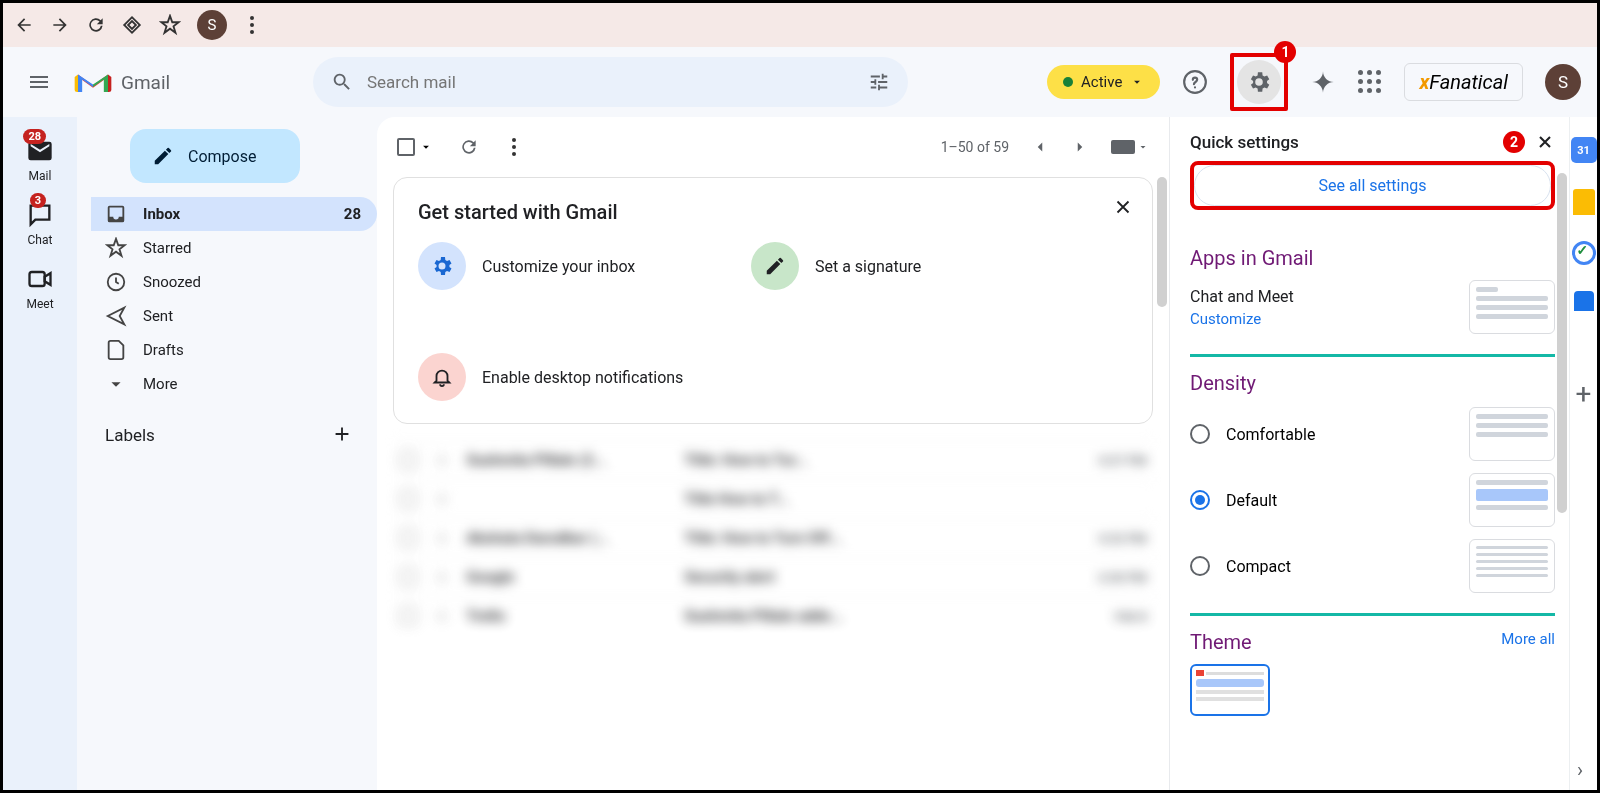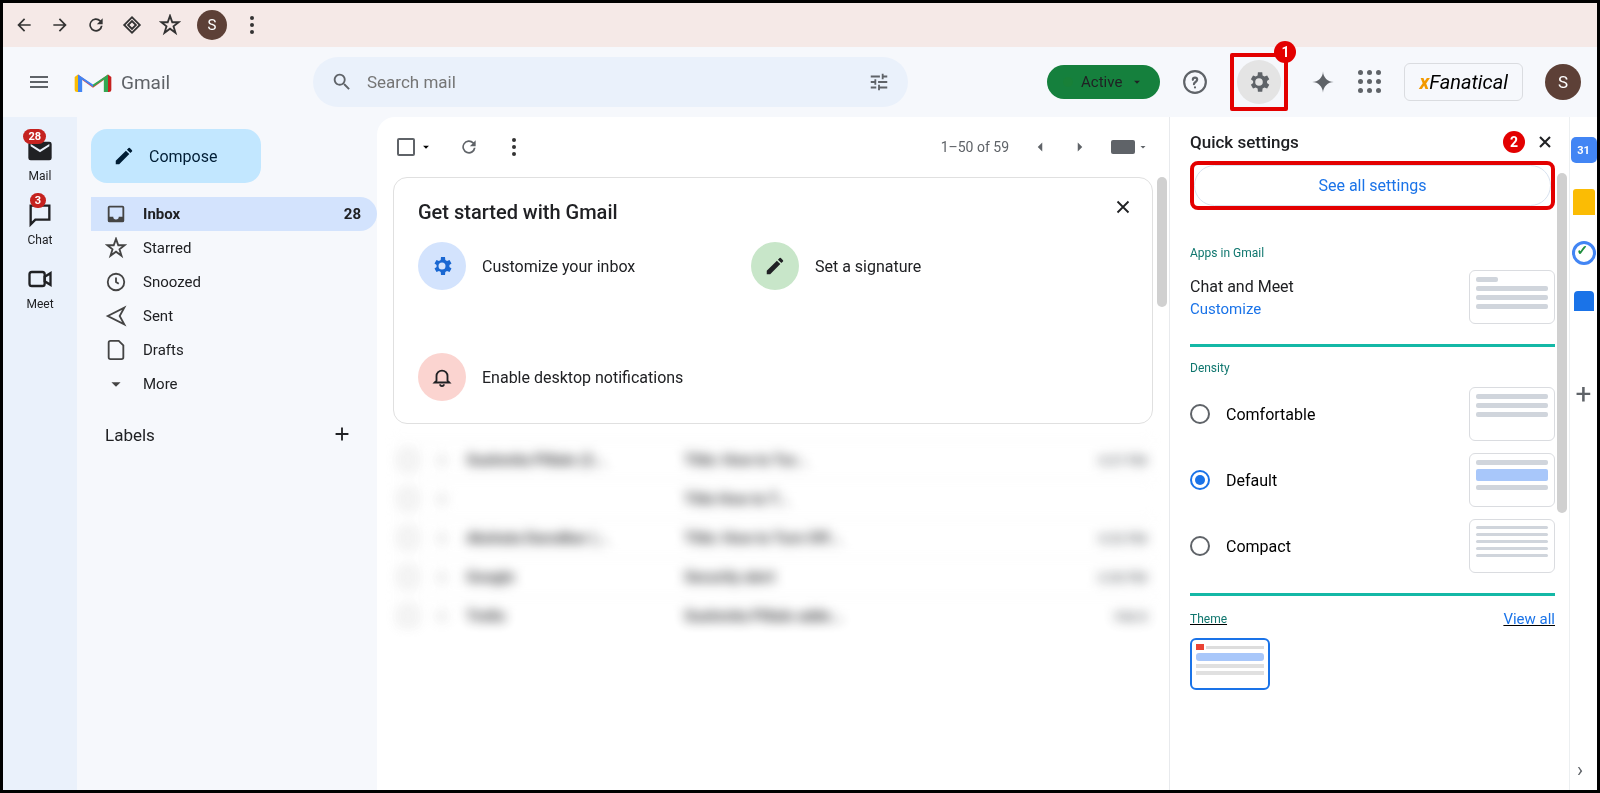--- a/index.html
+++ b/index.html
@@ -19,21 +19,21 @@
 
 .gmail-header { height: 70px; background: #f6f8fc; display: flex; align-items: center; padding: 0 12px; gap: 10px; position: relative;}
 .hamburger { width: 48px; height: 48px; display: flex; align-items: center; justify-content: center; color: #5f6368; cursor:pointer;}
 .hamburger svg{width:24px;height:24px;}
 .logo-area { display: flex; align-items: center; gap: 8px; width: 230px;}
 .gmail-m {width:40px;height:30px;}
 .gmail-text { font-size: 19px; color: #5f6368; font-weight: 400; }
 .search-box { flex: 1; max-width: 595px; height: 50px; background: #eaf1fb; border-radius: 25px; display: flex; align-items: center; padding: 0 18px; gap: 14px; }
 .search-box input { flex: 1; border: none; background: transparent; outline: none; font-size: 17px; color: #5f6368; }
 .header-right { position:absolute; right:16px; display: flex; align-items: center; gap: 22px; }
-.active-chip { background: #15803d; border-radius: 20px; padding: 8px 16px; display: flex; align-items: center; gap: 8px; color:#202124; font-size:15px;}
+.active-chip { background: #fde047; border-radius: 20px; padding: 8px 16px; display: flex; align-items: center; gap: 8px; color:#202124; font-size:15px;}
 .green-dot { width:10px;height:10px;border-radius:50%;background:#188038;}
 .hdr-icon { width:26px;height:26px; color:#5f6368; display:flex;align-items:center;justify-content:center; cursor:pointer;}
 .gear-box { width:58px;height:58px; border:4px solid #e30000; display:flex;align-items:center;justify-content:center; position:relative; border-radius:2px;}
 .gear-circle{width:44px;height:44px;border-radius:50%;background:#e4e4e4;display:flex;align-items:center;justify-content:center;}
 .callout-badge{position:absolute;width:22px;height:22px;border-radius:50%;background:#e30000;color:#fff;font-weight:700;display:flex;align-items:center;justify-content:center;font-size:14px;}
 .gear-badge{top:-16px;right:-12px;}
 .apps-grid{width:24px;height:24px;display:grid;grid-template-columns:repeat(3,1fr);gap:3px;}
 .apps-grid span{width:5px;height:5px;border-radius:50%;background:#5f6368;}
 .xfan { border:1px solid #dadce0; border-radius:6px; padding:6px 14px; font-size:20px; font-style:italic; font-family: Georgia, serif;}
 .xfan .x{color:#f29900;font-weight:700;}
@@ -44,21 +44,21 @@
 
 
 .rail { width: 74px; background:#eaf1fb; display:flex;flex-direction:column;align-items:center;gap:18px;padding-top:20px;}
 .rail-item{display:flex;flex-direction:column;align-items:center;gap:4px;position:relative;color:#202124;cursor:pointer;}
 .rail-item .ico{width:28px;height:28px;color:#202124;}
 .rail-item .lbl{font-size:12px;}
 .rail-badge{position:absolute;top:-8px;right:8px;background:#c5221f;color:#fff;font-size:11px;font-weight:700;border-radius:9px;padding:1px 5px;}
 
 
 .sidebar{width:300px;padding:12px 0 0 14px;}
-.compose-btn{background:#c2e7ff;border-radius:16px;padding:16px 22px;display:flex;align-items:center;gap:14px;font-size:16px;color:#001d35;width:170px;cursor:pointer;}
+.compose-btn{background:#c2e7ff;border-radius:16px;padding:16px 22px;display:flex;align-items:center;gap:14px;font-size:16px;color:#001d35;width:170px;cursor:pointer;margin-left:39px;}
 .nav-list{margin-top:14px;}
 .nav-item{display:flex;align-items:center;gap:16px;padding:6px 16px 6px 14px;border-radius:0 18px 18px 0;color:#202124;font-size:15px;cursor:pointer;}
 .nav-item.active{background:#d3e3fd;font-weight:700;}
 .nav-item .count{margin-left:auto;font-weight:700;}
 .nav-ico{width:22px;height:22px;color:#444;}
 .labels-hdr{display:flex;align-items:flex-end;justify-content:space-between;padding:22px 24px 0 14px;font-size:17px;color:#202124;}
 
 
 .main{flex:1;background:#fff;border-radius:18px 0 0 0;margin-top:0;position:relative;display:flex;}
 .mail-area{flex:1;padding:14px 16px 0 16px;position:relative;}
@@ -86,33 +86,33 @@
 
 .qs{width:400px;border-left:1px solid #e8eaed;padding:14px 14px 0 20px;position:relative;overflow:hidden;}
 .qs-scroll{position:absolute;right:2px;top:56px;width:10px;height:340px;background:#d0d0d0;border-radius:5px;}
 .qs-head{display:flex;align-items:center;gap:10px;}
 .qs-title{font-size:17px;font-weight:500;color:#202124;flex:1;}
 .qs-badge-2{width:22px;height:22px;border-radius:50%;background:#e30000;color:#fff;font-weight:700;display:flex;align-items:center;justify-content:center;font-size:14px;}
 .see-all-wrap{border:4px solid #e30000;border-radius:8px;margin-top:8px;padding:0;}
 .see-all-btn{border:1px solid #d8e2ef;border-radius:22px;text-align:center;padding:10px;color:#1a73e8;font-size:16px;cursor:pointer;}
 .qs-section{margin-top:20px;border-top:3px solid #14b8a6;padding-top:14px;}
 .qs-section.no-border{border-top:none;margin-top:22px;}
-.qs-label{font-size:12px;color:#0f766e;margin-bottom:10px;}
+.qs-label{font-size:20px;color:#701a75;margin-bottom:10px;}
 .chat-row{display:flex;align-items:center;justify-content:space-between;}
 .chat-title{font-size:16px;color:#202124;}
 .customize-link{color:#1a73e8;font-size:15px;cursor:pointer;margin-top:4px;display:inline-block;}
 .density-preview{width:86px;height:54px;border:1px solid #dadce0;border-radius:6px;padding:6px;display:flex;flex-direction:column;gap:4px;}
 .density-preview .ln{height:5px;background:#d0d5dc;border-radius:2px;}
 .density-preview .ln.sel{background:#a8c7fa;}
 .density-row{display:flex;align-items:center;justify-content:space-between;margin:12px 0;}
 .density-left{display:flex;align-items:center;gap:16px;cursor:pointer;}
 .radio{width:20px;height:20px;border:2px solid #5f6368;border-radius:50%;display:flex;align-items:center;justify-content:center;}
 .radio.sel{border-color:#1a73e8;}
 .radio.sel::after{content:'';width:10px;height:10px;border-radius:50%;background:#1a73e8;}
-.theme-head{display:flex;justify-content:space-between;align-items:center;text-decoration:underline;}
+.theme-head{display:flex;justify-content:space-between;}
 .view-all{color:#1a73e8;font-size:15px;cursor:pointer;}
 .theme-card{width:80px;height:52px;border:2px solid #1a73e8;border-radius:6px;margin-top:10px;padding:4px;background:#fff;}
 
 
 .sidepanel{width:28px;background:#fff;border-left:1px solid #eceff1;display:flex;flex-direction:column;align-items:center;gap:26px;padding-top:20px;}
 .sp-cal{width:26px;height:26px;background:#4285f4;border-radius:5px;color:#fff;display:flex;align-items:center;justify-content:center;font-size:11px;font-weight:700;}
 .sp-keep{width:22px;height:26px;background:#fbbc04;border-radius:3px 3px 0 0;}
 .sp-tasks{width:24px;height:24px;border:3px solid #4285f4;border-radius:50%;position:relative;}
 .sp-tasks::after{content:'✓';position:absolute;top:-2px;left:2px;color:#1e8e3e;font-size:14px;font-weight:700;}
 .sp-contacts{width:20px;height:20px;background:#1a73e8;border-radius:4px 4px 0 0;}
@@ -474,21 +474,21 @@
               <div class="ln" style="height:3px"></div>
               <div class="ln" style="height:3px"></div>
               <div class="ln" style="height:3px"></div>
               <div class="ln" style="height:3px"></div>
             </div>
         </div>
       </div>
       <div class="qs-section">
         <div class="theme-head">
           <div class="qs-label" style="margin:0">Theme</div>
-          <span class="view-all">View all</span>
+          <span class="view-all">More all</span>
         </div>
         <div class="theme-card">
           <div style="height:6px;display:flex;gap:2px;align-items:center">
               <div style="width:8px;height:6px;background:#ea4335"></div>
               <div style="flex:1;height:3px;background:#ddd"></div>
             </div>
           <div style="height:8px;margin-top:3px;background:#a8c7fa;border-radius:3px"></div>
           <div style="height:4px;margin-top:3px;background:#e0e0e0"></div>
           <div style="height:4px;margin-top:3px;background:#e0e0e0"></div>
         </div>

